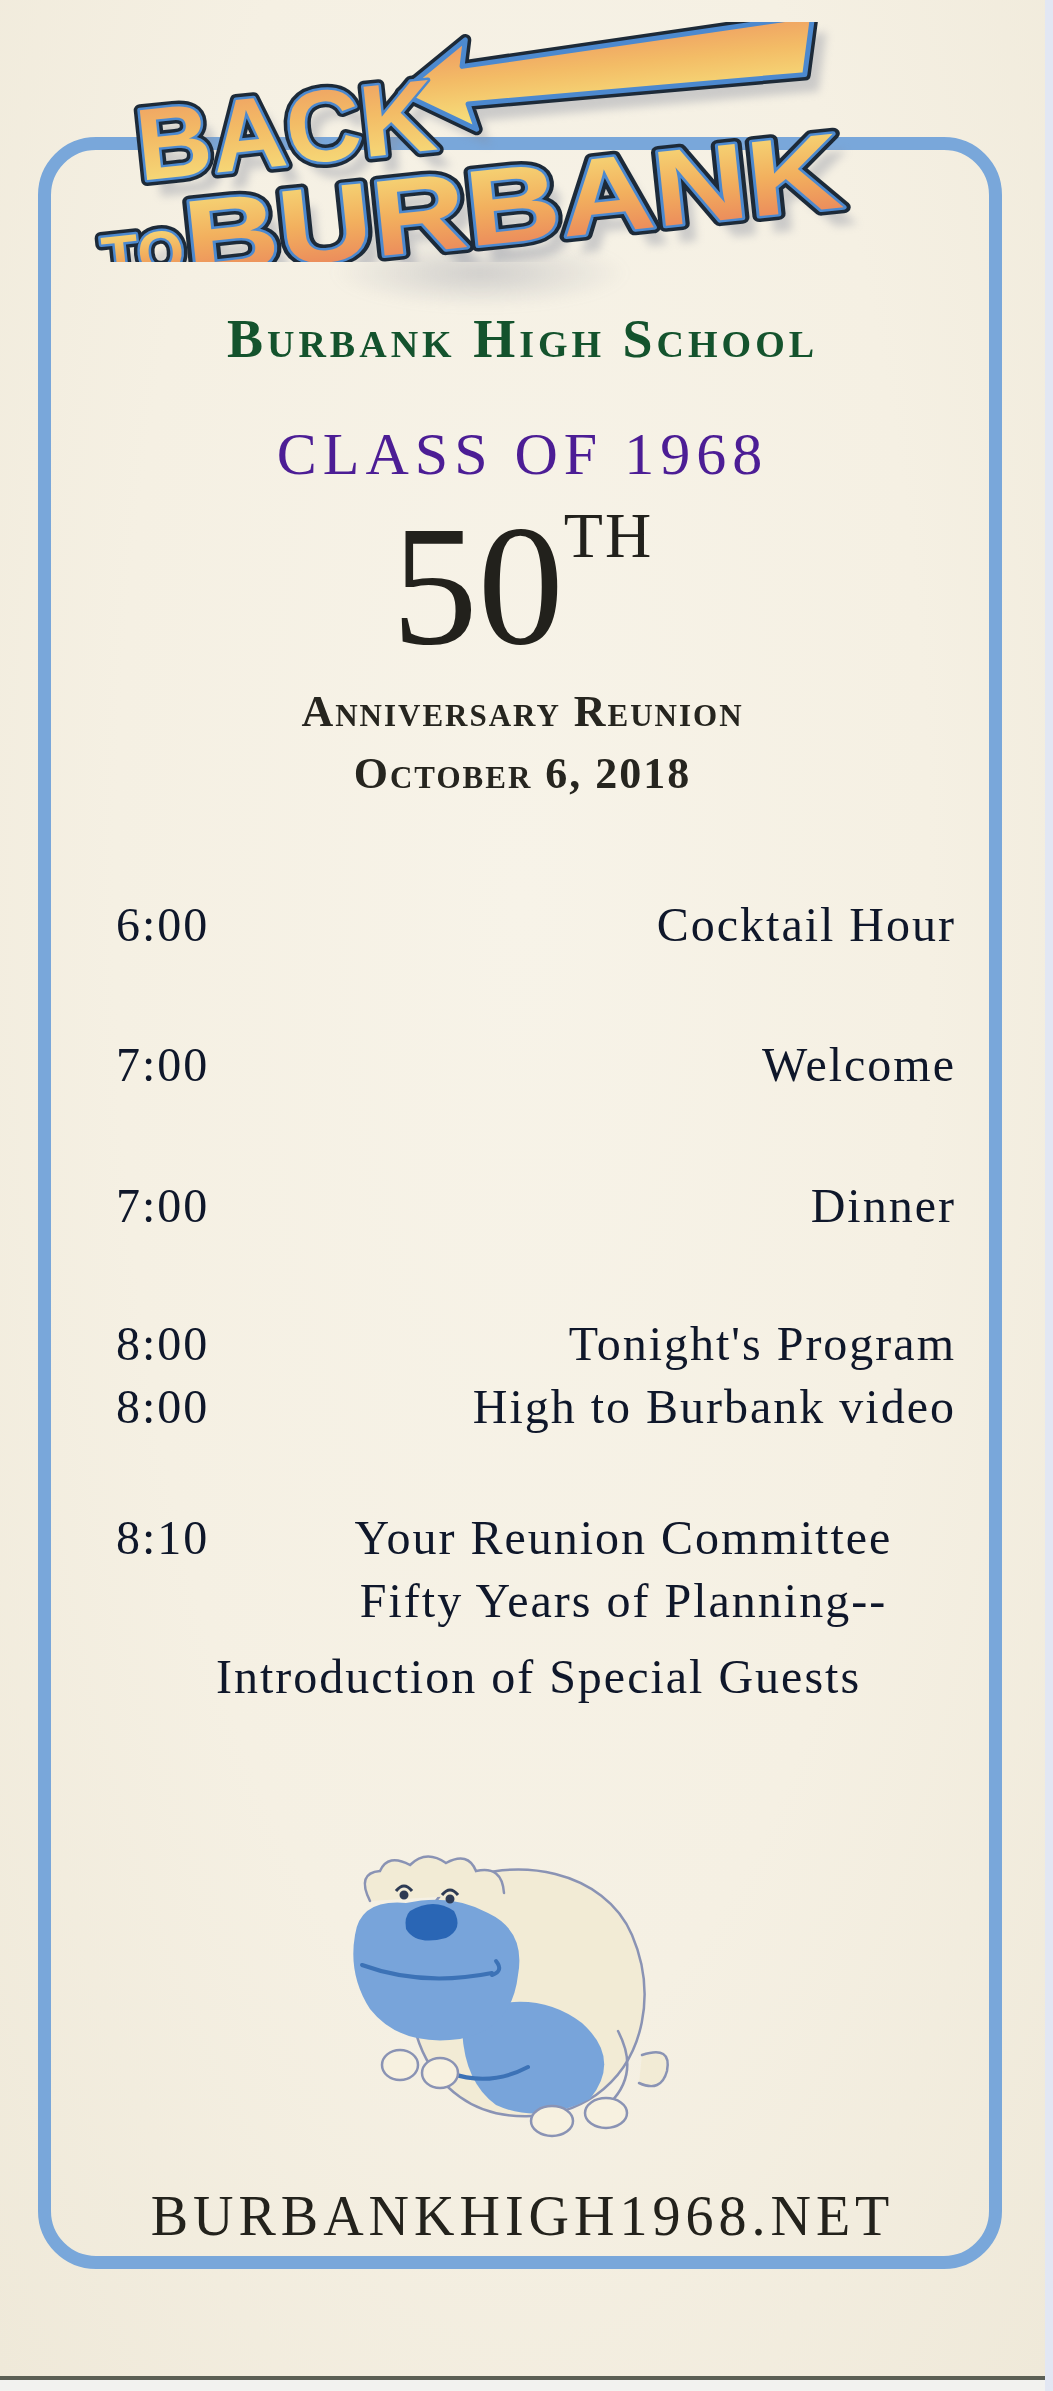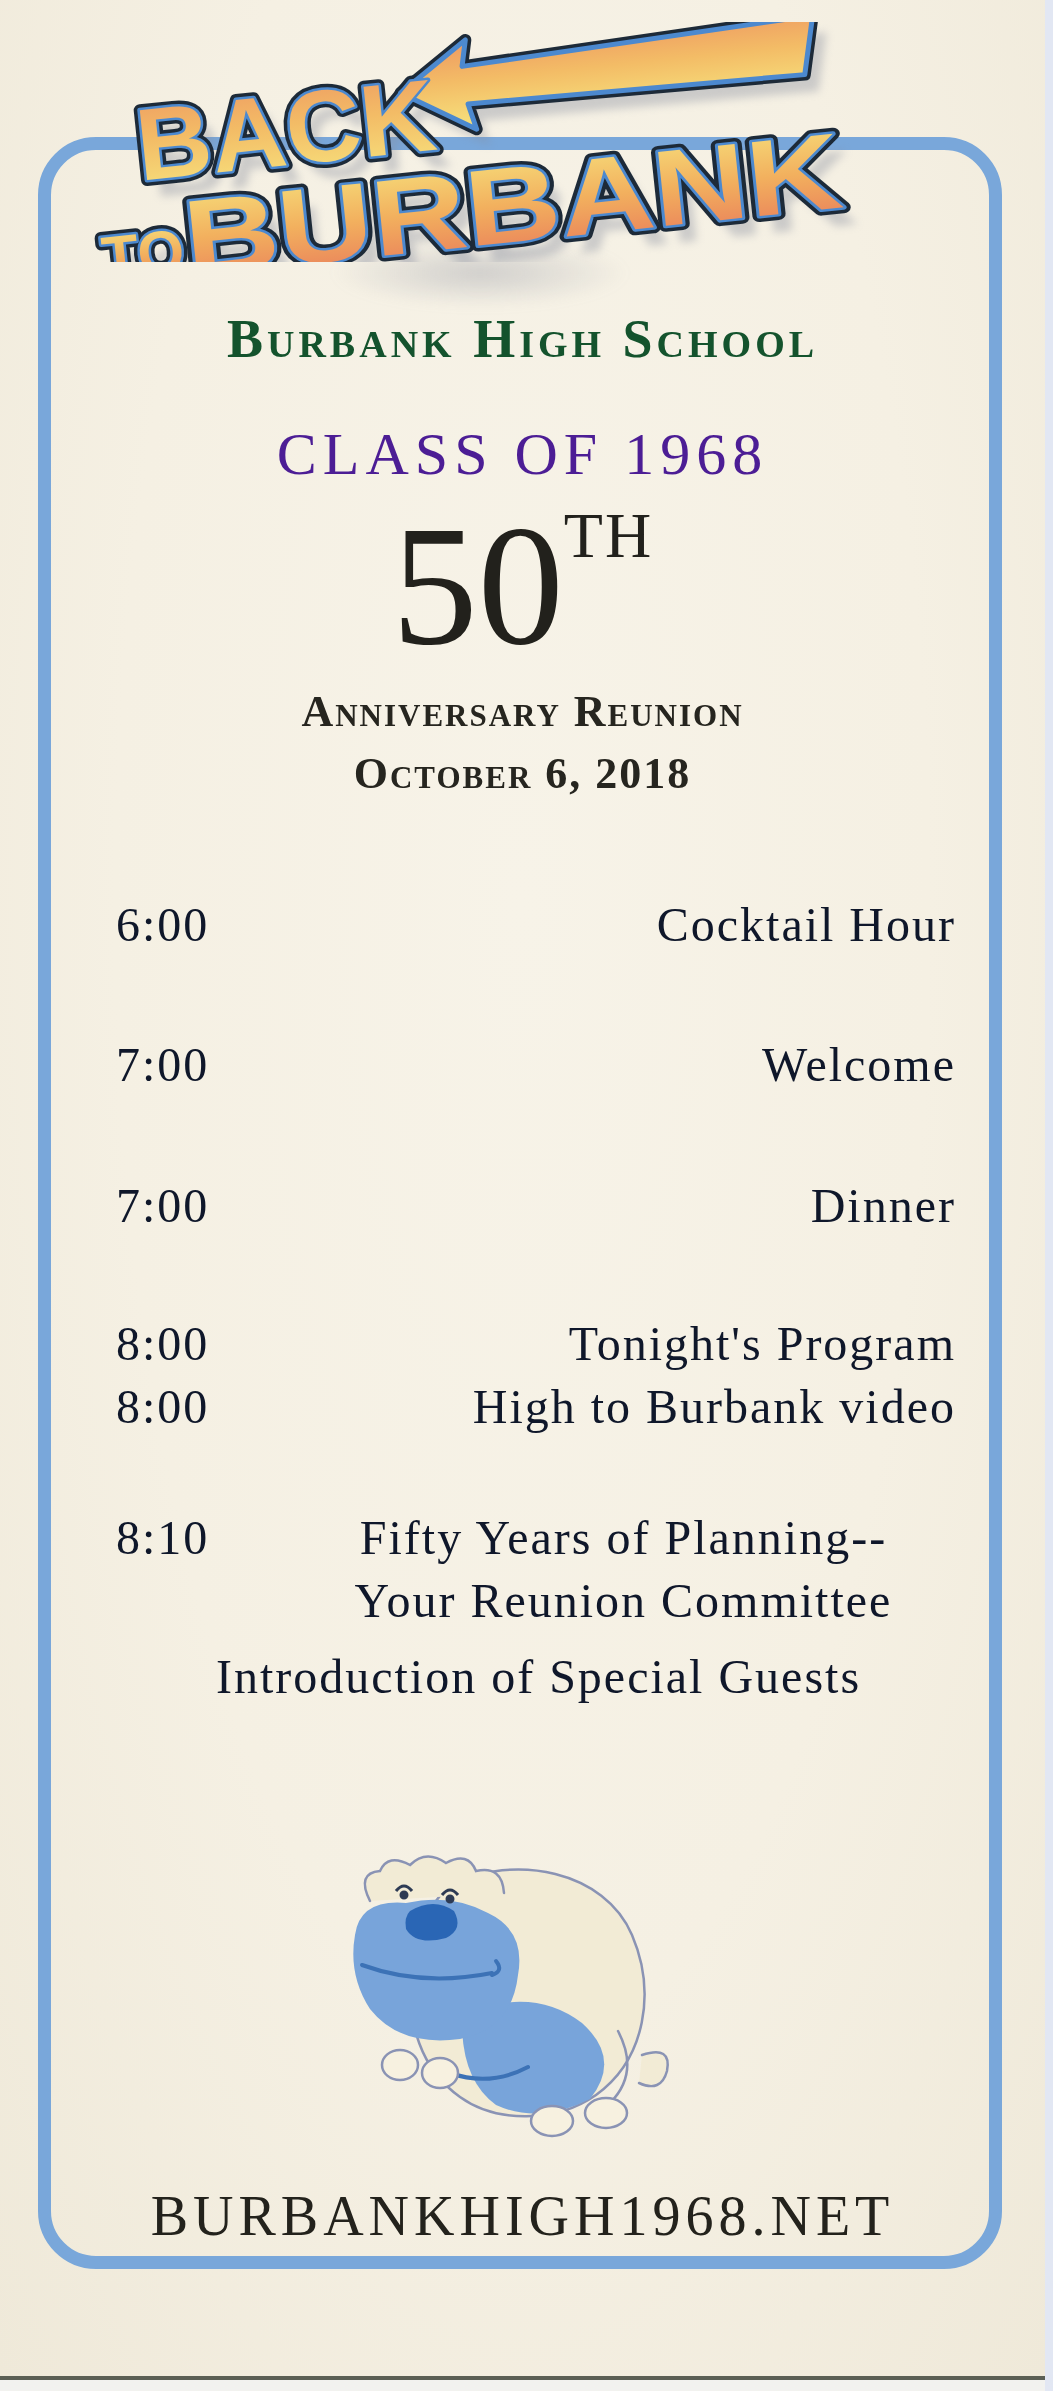--- a/index.html
+++ b/index.html
@@ -142,22 +142,22 @@
     <div class="lines">
       <div>Tonight's Program</div>
       <div>High to Burbank video</div>
     </div>
   </div>
   <div class="sched-row r5">
     <div class="times">
         <div>8:10</div>
       </div>
     <div class="lines">
+      <div>Your Reunion Committee</div>
       <div>Fifty Years of Planning--</div>
-      <div>Your Reunion Committee</div>
     </div>
   </div>
   <div class="sched-row r6">
     <div class="lines">
         <div>Introduction of Special Guests</div>
       </div>
   </div>
 
   <svg class="mascot" viewBox="0 0 410 330">
     <g stroke="#8a93b4" stroke-width="2.5" fill="none" stroke-linecap="round">

